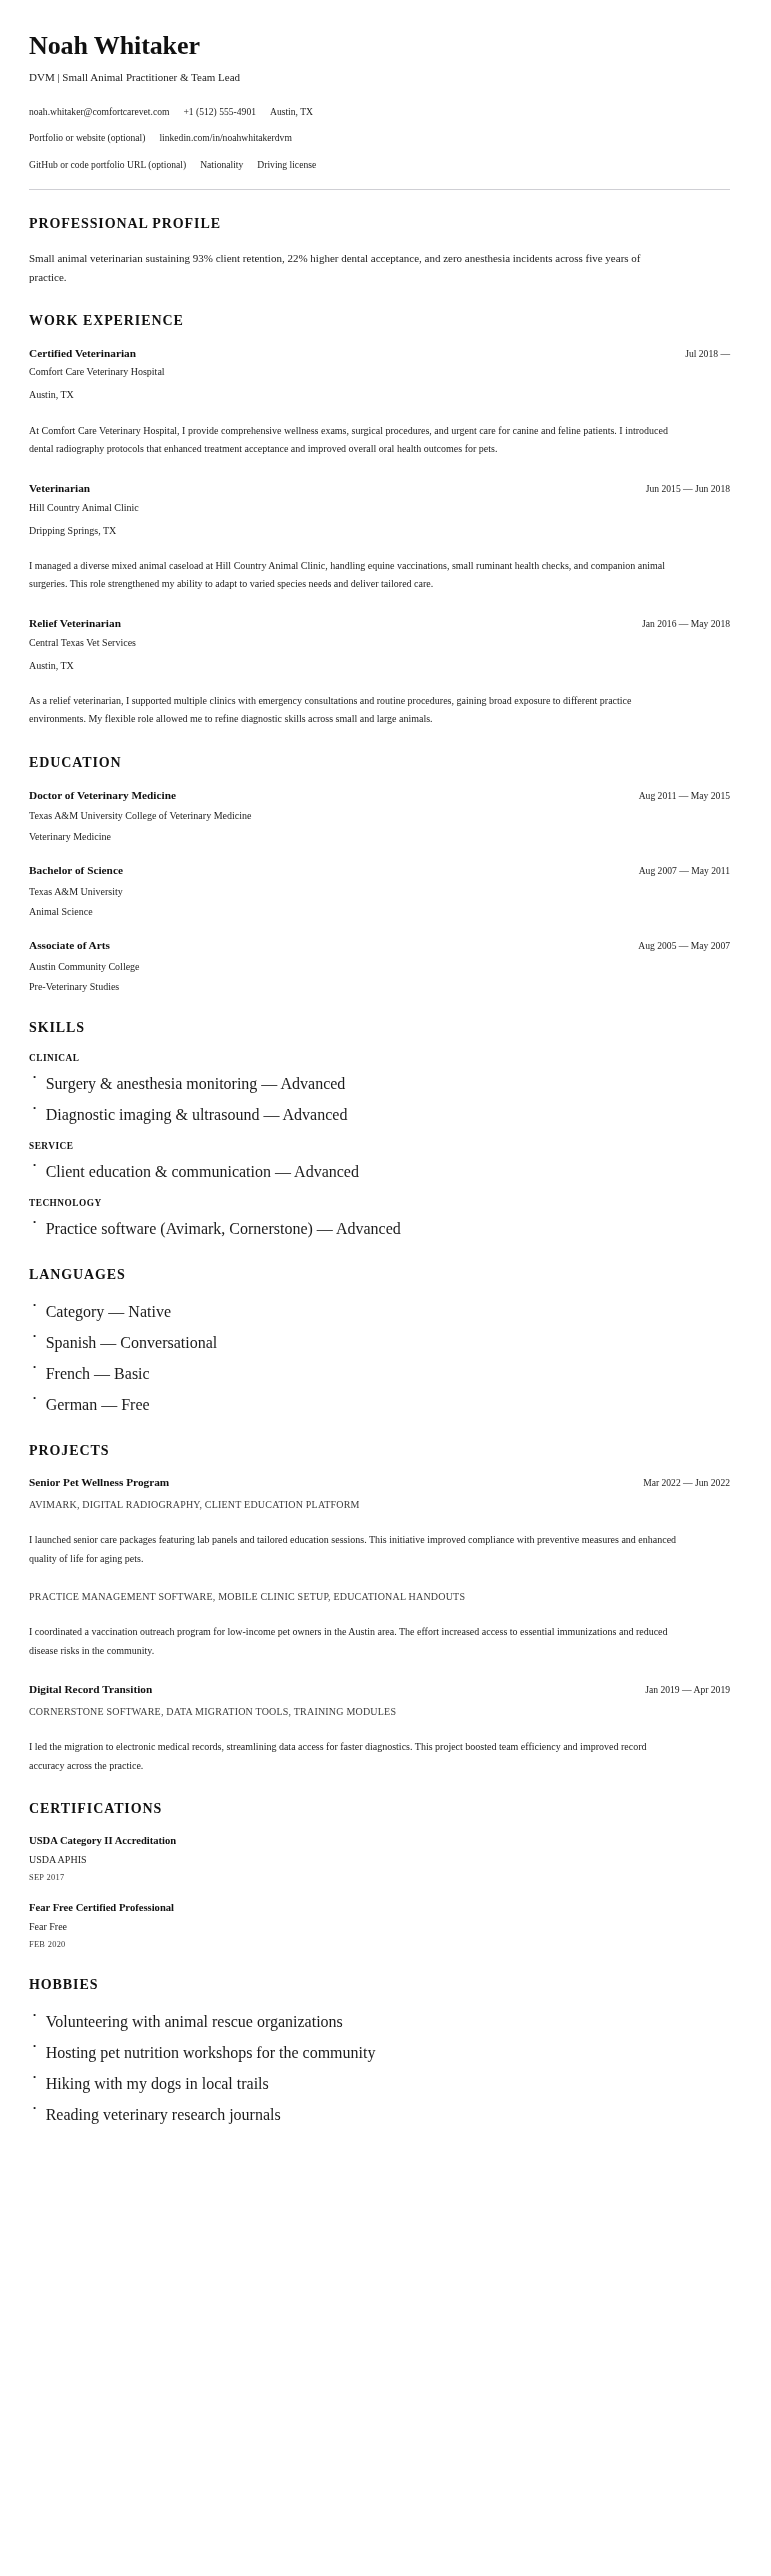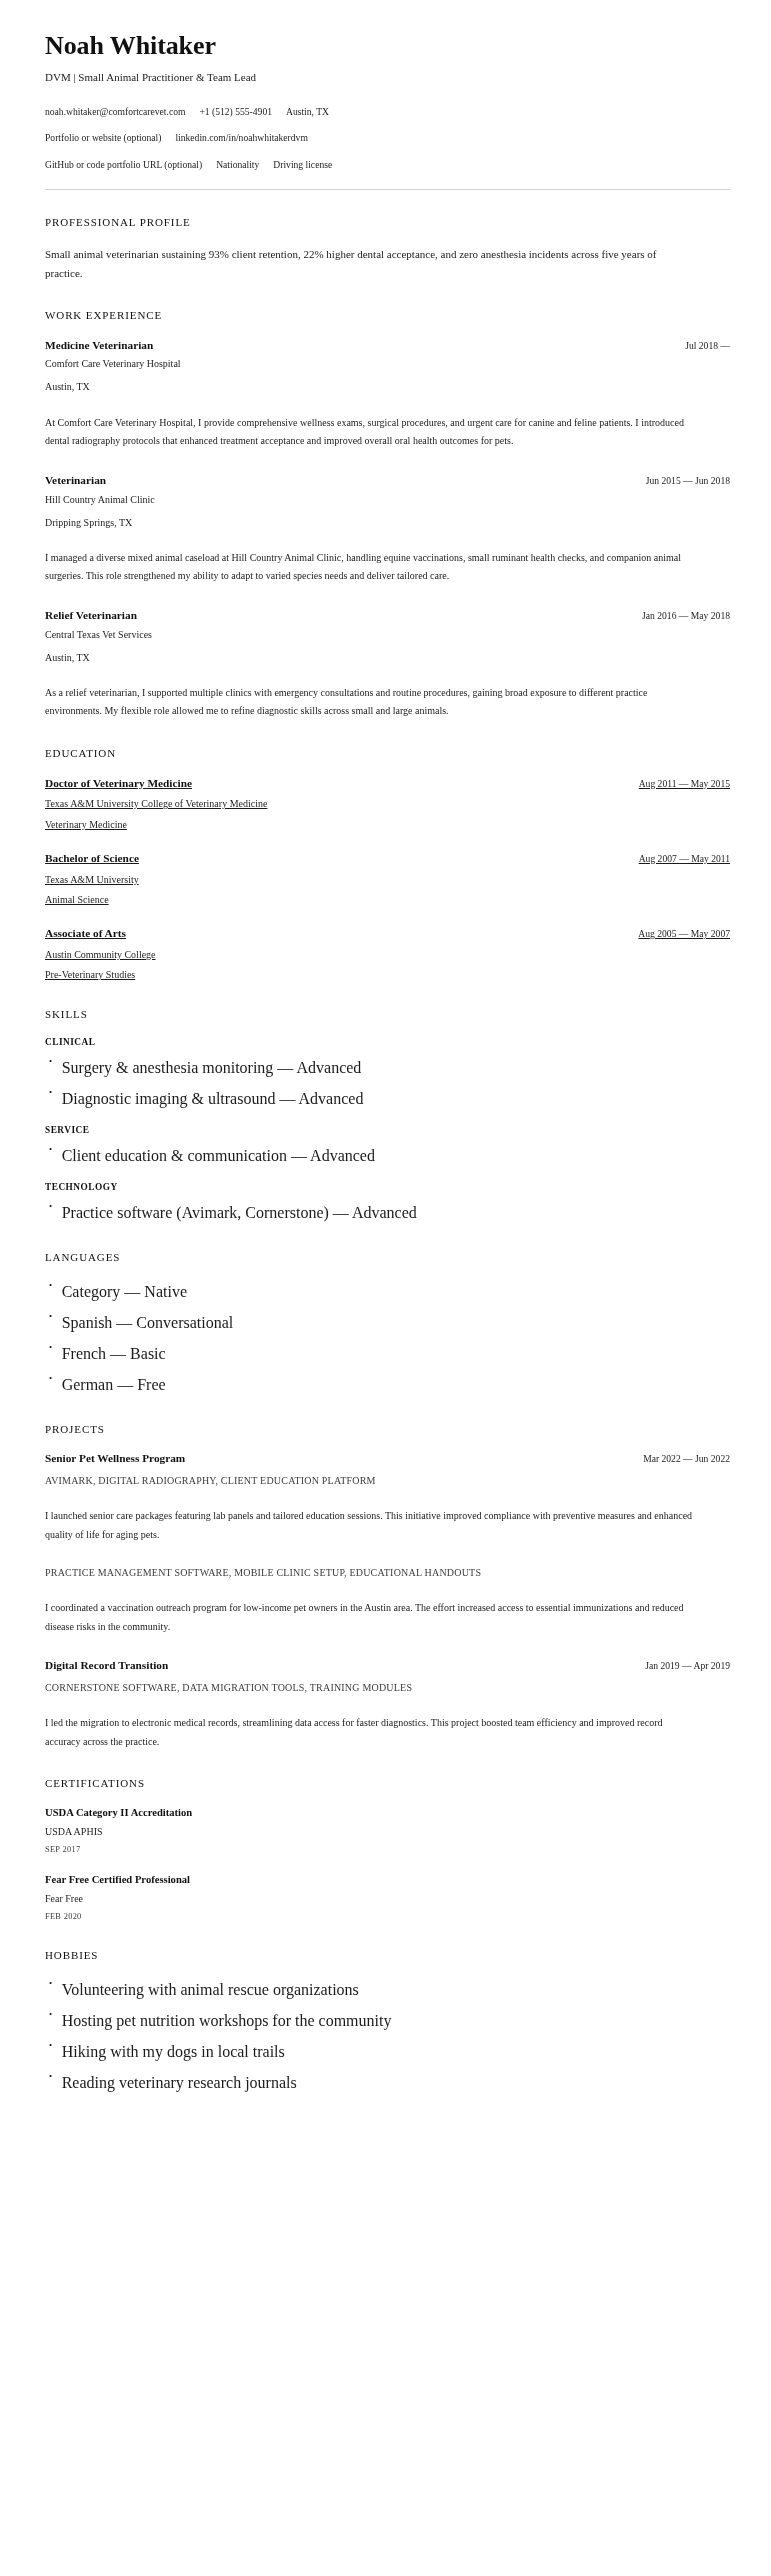--- a/index.html
+++ b/index.html
@@ -11,21 +11,21 @@
   body {
     font-family: "Liberation Serif", "DejaVu Serif", serif;
     color: #1a1a1a;
     -webkit-font-smoothing: antialiased;
   }
   .page {
     width: 772px;
     min-height: 2576px;
     box-sizing: border-box;
     background: #ffffff;
-    padding: 31px 42px 39px 45px;
+    padding: 31px 42px 39px 29px;
     position: relative;
   }
 
   
   .name {
     font-size: 26px;
     font-weight: bold;
     letter-spacing: -0.1px;
     line-height: 1.15;
     margin: 0 0 9px 0;
@@ -54,22 +54,22 @@
   .divider {
     border: none;
     border-top: 1.3px solid #cfcfd4;
     margin: 16.7px 0 0 0;
     width: 100%;
   }
 
   
   .section { margin-top: 26px; }
   .section-title {
-    font-size: 11px;
-    font-weight: normal;
+    font-size: 14px;
+    font-weight: bold;
     letter-spacing: 0.9px;
     text-transform: uppercase;
     color: #111111;
     margin: 0 0 16.7px 0;
   }
 
   .summary-text {
     font-size: 11px;
     line-height: 1.75;
     margin: 0;
@@ -123,21 +123,21 @@
   .entry-tech {
     font-size: 10px;
     letter-spacing: 0.2px;
     text-transform: uppercase;
     color: #3c3c3c;
     margin-top: 7.7px;
     line-height: 1.4;
   }
 
   
-  .edu-entry { margin-bottom: 19.3px; text-decoration: underline; }
+  .edu-entry { margin-bottom: 19.3px; }
   .edu-entry:last-child { margin-bottom: 0; }
   .edu-entry .entry-org { margin-top: 7px; }
   .edu-entry .entry-field {
     font-size: 10px;
     color: #1d1d1d;
     margin-top: 6.4px;
     line-height: 1.4;
   }
 
   
@@ -218,21 +218,21 @@
   <section class="section">
     <h2 class="section-title">PROFESSIONAL PROFILE</h2>
     <p class="summary-text">Small animal veterinarian sustaining 93% client retention, 22% higher dental acceptance, and zero anesthesia incidents across five years of practice.</p>
   </section>
 
   <section class="section">
     <h2 class="section-title">WORK EXPERIENCE</h2>
     <div id="work-list">
         <div class="entry">
           <div class="entry-head">
-            <div class="entry-title">Medicine Veterinarian</div>
+            <div class="entry-title">Certified Veterinarian</div>
             <div class="entry-date">Jul 2018 —</div>
           </div>
           <div class="entry-org">Comfort Care Veterinary Hospital</div>
           <div class="entry-loc">Austin, TX</div>
           <div class="entry-desc">At Comfort Care Veterinary Hospital, I provide comprehensive wellness exams, surgical procedures, and urgent care for canine and feline patients. I introduced dental radiography protocols that enhanced treatment acceptance and improved overall oral health outcomes for pets.</div>
         </div>
         <div class="entry">
           <div class="entry-head">
             <div class="entry-title">Veterinarian</div>
             <div class="entry-date">Jun 2015 — Jun 2018</div>

